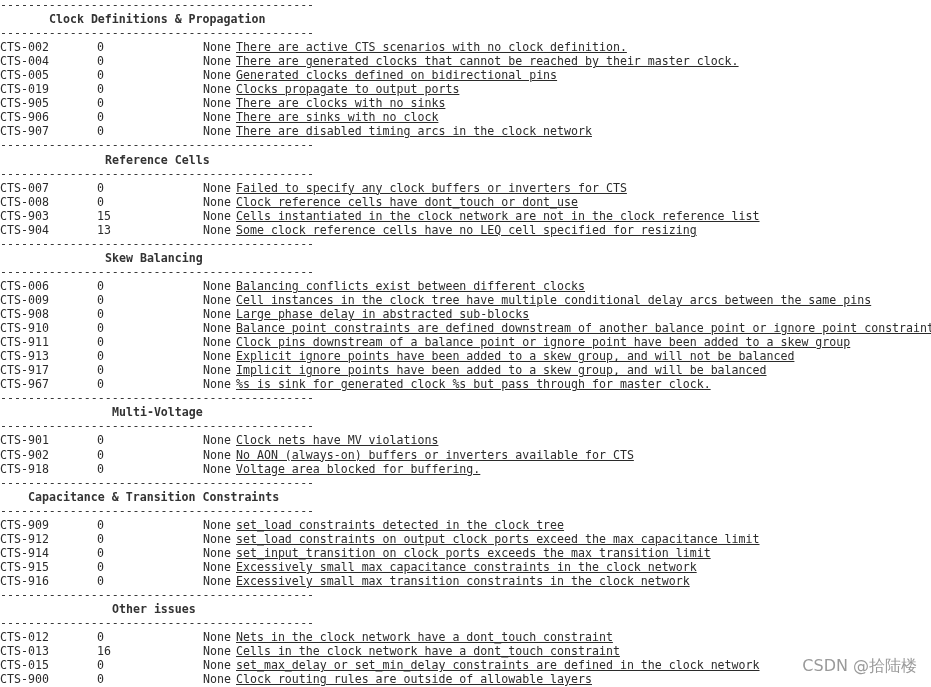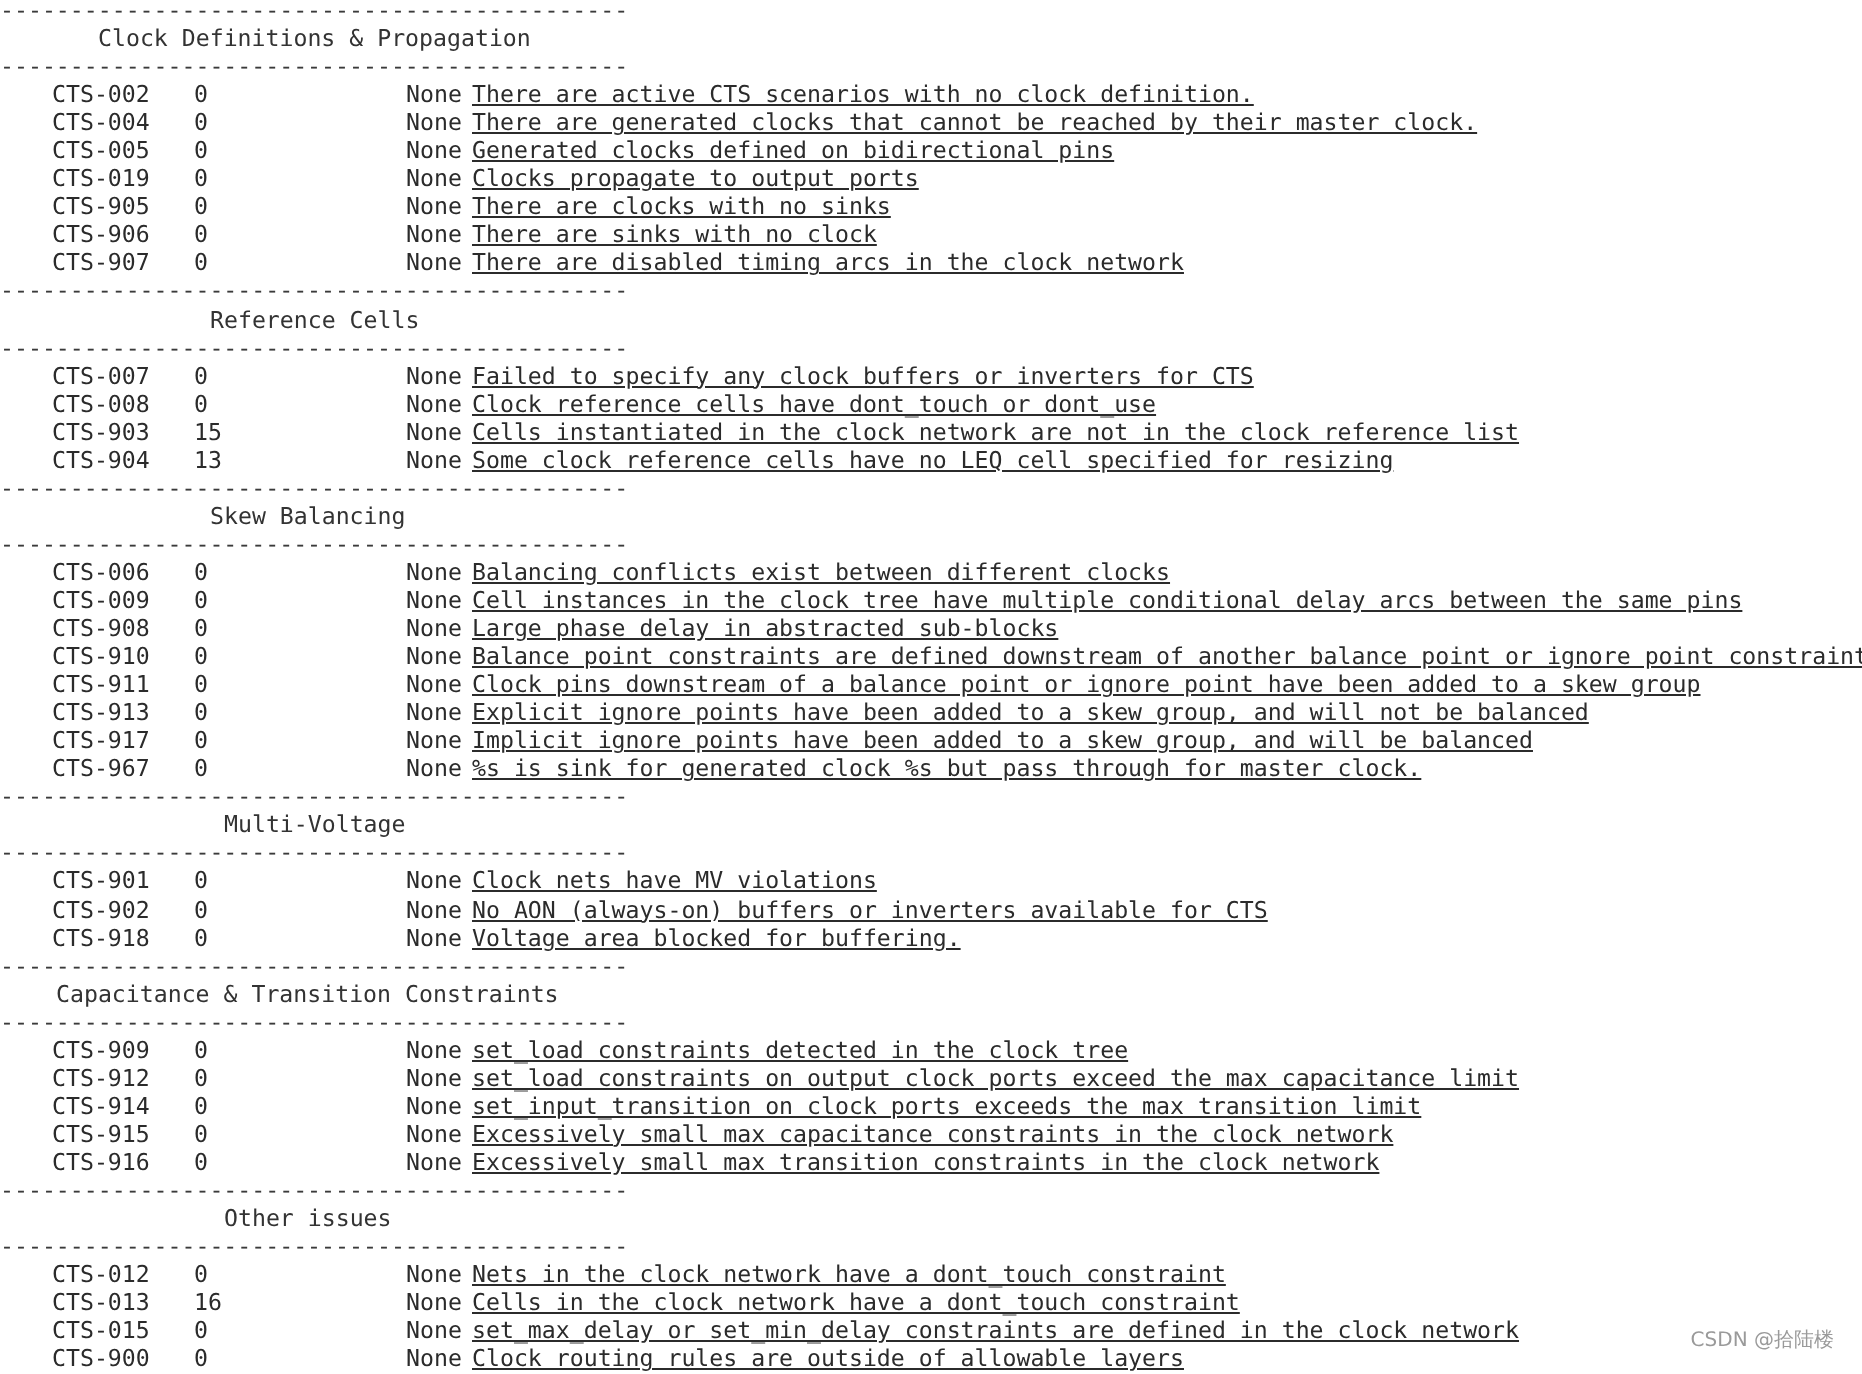--- a/index.html
+++ b/index.html
@@ -26,35 +26,36 @@
     .line {
       height: 14.05px;
       position: relative;
     }
     .sep {
       color: #3a3a3a;
       letter-spacing: 0;
     }
     .section-title {
       color: #333333;
+      font-weight: bold;
     }
     .row span {
       position: absolute;
       top: 0;
     }
-    .c-id { left: 0; margin-left: 26px; }
+    .c-id { left: 0; }
     .c-count { left: 97px; }
     .c-sev { left: 166px; padding-left: 37px; }
     .c-desc { left: 236px; text-decoration: underline; }
     .watermark {
       position: absolute;
       right: 14px;
       bottom: 10px;
       font-family: "DejaVu Sans", "Liberation Sans", sans-serif;
-      font-size: 10px;
+      font-size: 16px;
       color: #9a9a9a;
     }
   </style>
 </head>
 <body>
 
 <div class="terminal" id="terminal"><div class="line sep">---------------------------------------------</div><div class="line section-title" style="padding-left: 49px;">Clock Definitions &amp; Propagation</div><div class="line sep">---------------------------------------------</div><div class="line row"><span class="c-id">CTS-002</span><span class="c-count">0</span><span class="c-sev">None</span><span class="c-desc">There are active CTS scenarios with no clock definition.</span></div><div class="line row"><span class="c-id">CTS-004</span><span class="c-count">0</span><span class="c-sev">None</span><span class="c-desc">There are generated clocks that cannot be reached by their master clock.</span></div><div class="line row"><span class="c-id">CTS-005</span><span class="c-count">0</span><span class="c-sev">None</span><span class="c-desc">Generated clocks defined on bidirectional pins</span></div><div class="line row"><span class="c-id">CTS-019</span><span class="c-count">0</span><span class="c-sev">None</span><span class="c-desc">Clocks propagate to output ports</span></div><div class="line row"><span class="c-id">CTS-905</span><span class="c-count">0</span><span class="c-sev">None</span><span class="c-desc">There are clocks with no sinks</span></div><div class="line row"><span class="c-id">CTS-906</span><span class="c-count">0</span><span class="c-sev">None</span><span class="c-desc">There are sinks with no clock</span></div><div class="line row"><span class="c-id">CTS-907</span><span class="c-count">0</span><span class="c-sev">None</span><span class="c-desc">There are disabled timing arcs in the clock network</span></div><div class="line sep">---------------------------------------------</div><div class="line section-title" style="padding-left: 105px;">Reference Cells</div><div class="line sep">---------------------------------------------</div><div class="line row"><span class="c-id">CTS-007</span><span class="c-count">0</span><span class="c-sev">None</span><span class="c-desc">Failed to specify any clock buffers or inverters for CTS</span></div><div class="line row"><span class="c-id">CTS-008</span><span class="c-count">0</span><span class="c-sev">None</span><span class="c-desc">Clock reference cells have dont_touch or dont_use</span></div><div class="line row"><span class="c-id">CTS-903</span><span class="c-count">15</span><span class="c-sev">None</span><span class="c-desc">Cells instantiated in the clock network are not in the clock reference list</span></div><div class="line row"><span class="c-id">CTS-904</span><span class="c-count">13</span><span class="c-sev">None</span><span class="c-desc">Some clock reference cells have no LEQ cell specified for resizing</span></div><div class="line sep">---------------------------------------------</div><div class="line section-title" style="padding-left: 105px;">Skew Balancing</div><div class="line sep">---------------------------------------------</div><div class="line row"><span class="c-id">CTS-006</span><span class="c-count">0</span><span class="c-sev">None</span><span class="c-desc">Balancing conflicts exist between different clocks</span></div><div class="line row"><span class="c-id">CTS-009</span><span class="c-count">0</span><span class="c-sev">None</span><span class="c-desc">Cell instances in the clock tree have multiple conditional delay arcs between the same pins</span></div><div class="line row"><span class="c-id">CTS-908</span><span class="c-count">0</span><span class="c-sev">None</span><span class="c-desc">Large phase delay in abstracted sub-blocks</span></div><div class="line row"><span class="c-id">CTS-910</span><span class="c-count">0</span><span class="c-sev">None</span><span class="c-desc">Balance point constraints are defined downstream of another balance point or ignore point constraint</span></div><div class="line row"><span class="c-id">CTS-911</span><span class="c-count">0</span><span class="c-sev">None</span><span class="c-desc">Clock pins downstream of a balance point or ignore point have been added to a skew group</span></div><div class="line row"><span class="c-id">CTS-913</span><span class="c-count">0</span><span class="c-sev">None</span><span class="c-desc">Explicit ignore points have been added to a skew group, and will not be balanced</span></div><div class="line row"><span class="c-id">CTS-917</span><span class="c-count">0</span><span class="c-sev">None</span><span class="c-desc">Implicit ignore points have been added to a skew group, and will be balanced</span></div><div class="line row"><span class="c-id">CTS-967</span><span class="c-count">0</span><span class="c-sev">None</span><span class="c-desc">%s is sink for generated clock %s but pass through for master clock.</span></div><div class="line sep">---------------------------------------------</div><div class="line section-title" style="padding-left: 112px;">Multi-Voltage</div><div class="line sep">---------------------------------------------</div><div class="line row"><span class="c-id">CTS-901</span><span class="c-count">0</span><span class="c-sev">None</span><span class="c-desc">Clock nets have MV violations</span></div><div class="line row"><span class="c-id">CTS-902</span><span class="c-count">0</span><span class="c-sev">None</span><span class="c-desc">No AON (always-on) buffers or inverters available for CTS</span></div><div class="line row"><span class="c-id">CTS-918</span><span class="c-count">0</span><span class="c-sev">None</span><span class="c-desc">Voltage area blocked for buffering.</span></div><div class="line sep">---------------------------------------------</div><div class="line section-title" style="padding-left: 28px;">Capacitance &amp; Transition Constraints</div><div class="line sep">---------------------------------------------</div><div class="line row"><span class="c-id">CTS-909</span><span class="c-count">0</span><span class="c-sev">None</span><span class="c-desc">set_load constraints detected in the clock tree</span></div><div class="line row"><span class="c-id">CTS-912</span><span class="c-count">0</span><span class="c-sev">None</span><span class="c-desc">set_load constraints on output clock ports exceed the max capacitance limit</span></div><div class="line row"><span class="c-id">CTS-914</span><span class="c-count">0</span><span class="c-sev">None</span><span class="c-desc">set_input_transition on clock ports exceeds the max transition limit</span></div><div class="line row"><span class="c-id">CTS-915</span><span class="c-count">0</span><span class="c-sev">None</span><span class="c-desc">Excessively small max capacitance constraints in the clock network</span></div><div class="line row"><span class="c-id">CTS-916</span><span class="c-count">0</span><span class="c-sev">None</span><span class="c-desc">Excessively small max transition constraints in the clock network</span></div><div class="line sep">---------------------------------------------</div><div class="line section-title" style="padding-left: 112px;">Other issues</div><div class="line sep">---------------------------------------------</div><div class="line row"><span class="c-id">CTS-012</span><span class="c-count">0</span><span class="c-sev">None</span><span class="c-desc">Nets in the clock network have a dont_touch constraint</span></div><div class="line row"><span class="c-id">CTS-013</span><span class="c-count">16</span><span class="c-sev">None</span><span class="c-desc">Cells in the clock network have a dont_touch constraint</span></div><div class="line row"><span class="c-id">CTS-015</span><span class="c-count">0</span><span class="c-sev">None</span><span class="c-desc">set_max_delay or set_min_delay constraints are defined in the clock network</span></div><div class="line row"><span class="c-id">CTS-900</span><span class="c-count">0</span><span class="c-sev">None</span><span class="c-desc">Clock routing rules are outside of allowable layers</span></div></div>
 <div class="watermark">CSDN @拾陆楼</div>
 
 </body></html>

